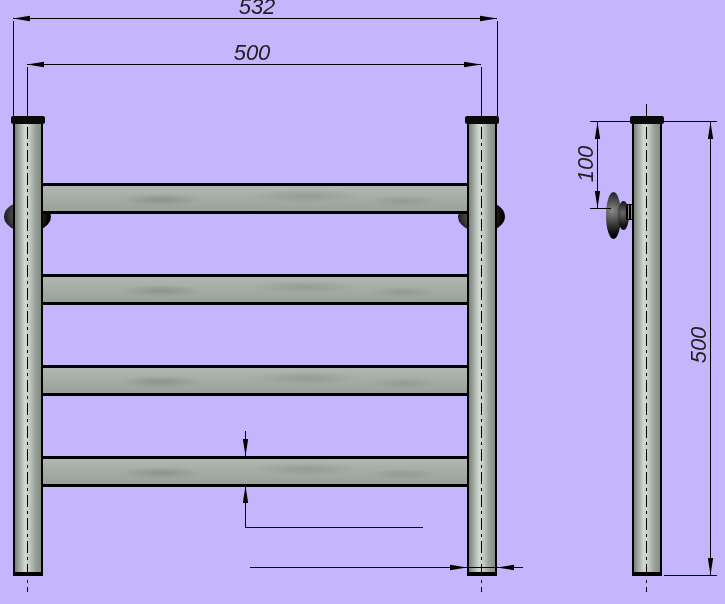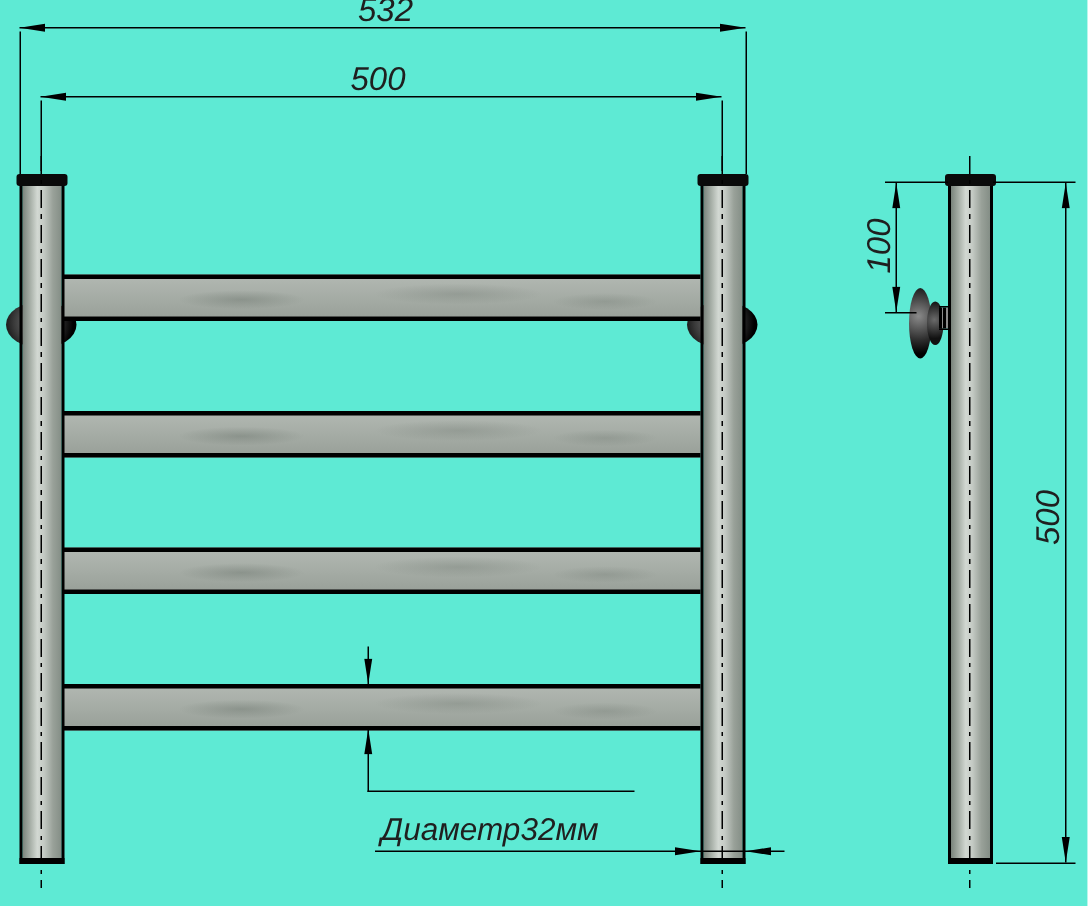--- a/index.html
+++ b/index.html
@@ -1,17 +1,17 @@
 <!DOCTYPE html>
 <html><head>
 <meta charset="utf-8">
 <style>
   html,body{margin:0;padding:0;background:#fff;}
   .canvas{
-    position:relative;width:725px;height:604px;background:#5eead4;
+    position:relative;width:725px;height:604px;background:#c4b5fd;
     font-family:"Liberation Sans","DejaVu Sans",sans-serif;
     overflow:hidden;
   }
   
   .ln{position:absolute;background:#000;}
   .dimtext{
     position:absolute;font-style:italic;font-size:22px;color:#1f1f1f;
     line-height:22px;white-space:nowrap;letter-spacing:0px;
   }
   .dimtext.small{font-size:21px;}
@@ -96,21 +96,20 @@
 
   <div class="ln dim" style="left:245px;top:431px;width:1px;height:25px;"></div>
   <div class="arr down dim" style="left:242px;top:439px;"></div>
   <div class="ln dim" style="left:245px;top:486px;width:1px;height:42px;"></div>
   <div class="arr up dim" style="left:242px;top:486px;"></div>
   <div class="ln dim" style="left:245px;top:527px;width:178px;height:1px;"></div>
 
   <div class="ln dim" style="left:250px;top:567px;width:273px;height:1px;"></div>
   <div class="arr right dim" style="left:450px;top:564px;"></div>
   <div class="arr left dim" style="left:497px;top:564px;"></div>
-  <div class="dimtext small" style="left:254px;top:543px;">Диаметр32мм</div>
 
   <div class="ln dim" style="left:590px;top:121px;width:42px;height:1px;"></div>
   <div class="ln dim" style="left:662px;top:121px;width:55px;height:1px;"></div>
 
   <div class="ln dim" style="left:597px;top:122px;width:1px;height:86px;"></div>
   <div class="arr up dim" style="left:594px;top:122px;"></div>
   <div class="arr down dim" style="left:594px;top:191px;"></div>
   <div class="ln dim" style="left:590px;top:208px;width:21px;height:1px;"></div>
   <div class="dimtext rot" style="left:564px;top:153px;width:44px;">100</div>
 

